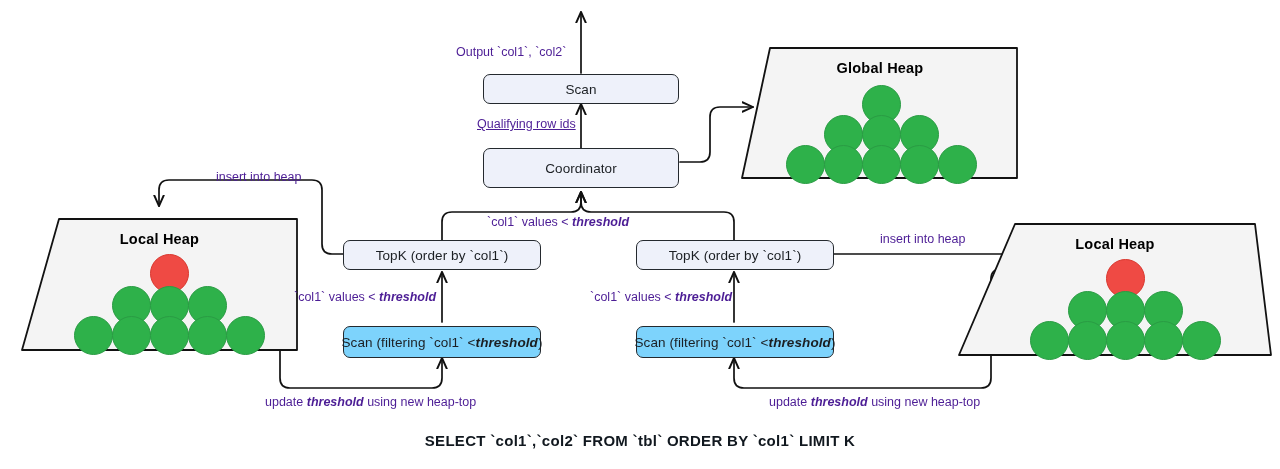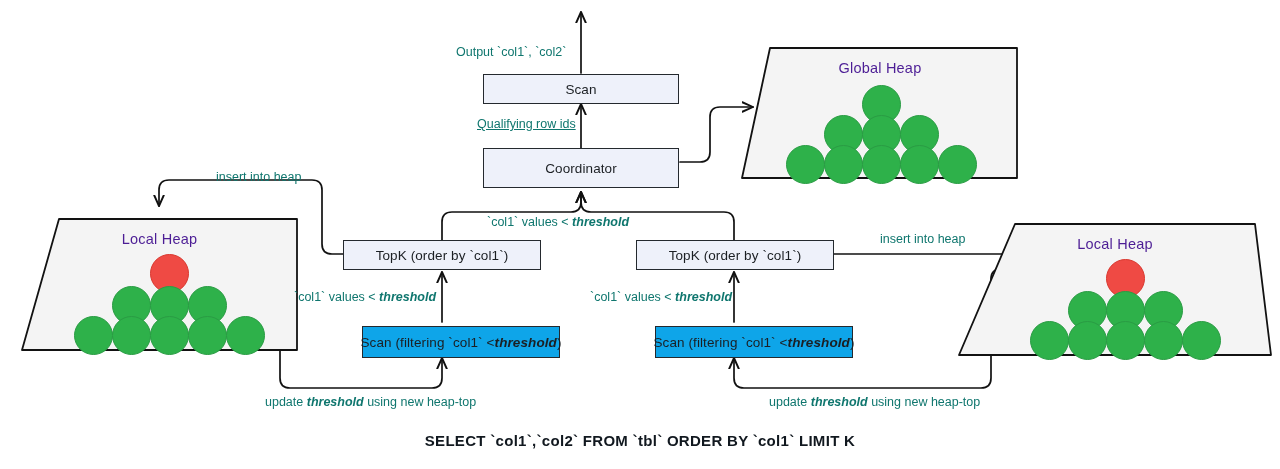--- a/index.html
+++ b/index.html
@@ -10,46 +10,46 @@
     overflow:hidden;
   }
   #stage{position:relative;width:1280px;height:469px;}
   svg.layer{position:absolute;left:0;top:0;width:1280px;height:469px;}
 
   
   .pbox{
     position:absolute;
     box-sizing:border-box;
     border:1.6px solid #24292e;
-    border-radius:0;
+    border-radius:7px;
     display:flex;align-items:center;justify-content:center;
     font-size:13.5px;
     color:#1b1f23;
     white-space:nowrap;
     letter-spacing:.1px;
   }
   .pbox.blue{background:#eef1fa;}
-  .pbox.white{background:#0ea5e9;margin-left:19px;}
+  .pbox.white{background:#7dd3fc;}
 
   
   .heap{position:absolute;}
   .heap .htitle{
     position:absolute;left:0;right:0;text-align:center;
-    font-weight:normal;font-size:14.5px;color:#4c1d95;
+    font-weight:bold;font-size:14.5px;color:#000000;
     letter-spacing:.2px;
   }
   .ball{position:absolute;border-radius:50%;}
   .ball.green{background:#2eb14a;border:1.5px solid #2a9c44;}
   .ball.red{background:#ef4a44;border:1.5px solid #d9382f;}
 
   
   .elabel{
     position:absolute;
     font-size:12.5px;
-    color:#0f766e;
+    color:#4c1d95;
     white-space:nowrap;
   }
   .elabel b{font-weight:bold;font-style:italic;}
 
   
   .caption{
     position:absolute;left:0;right:0;
     text-align:center;
     font-weight:bold;
     font-size:15px;

